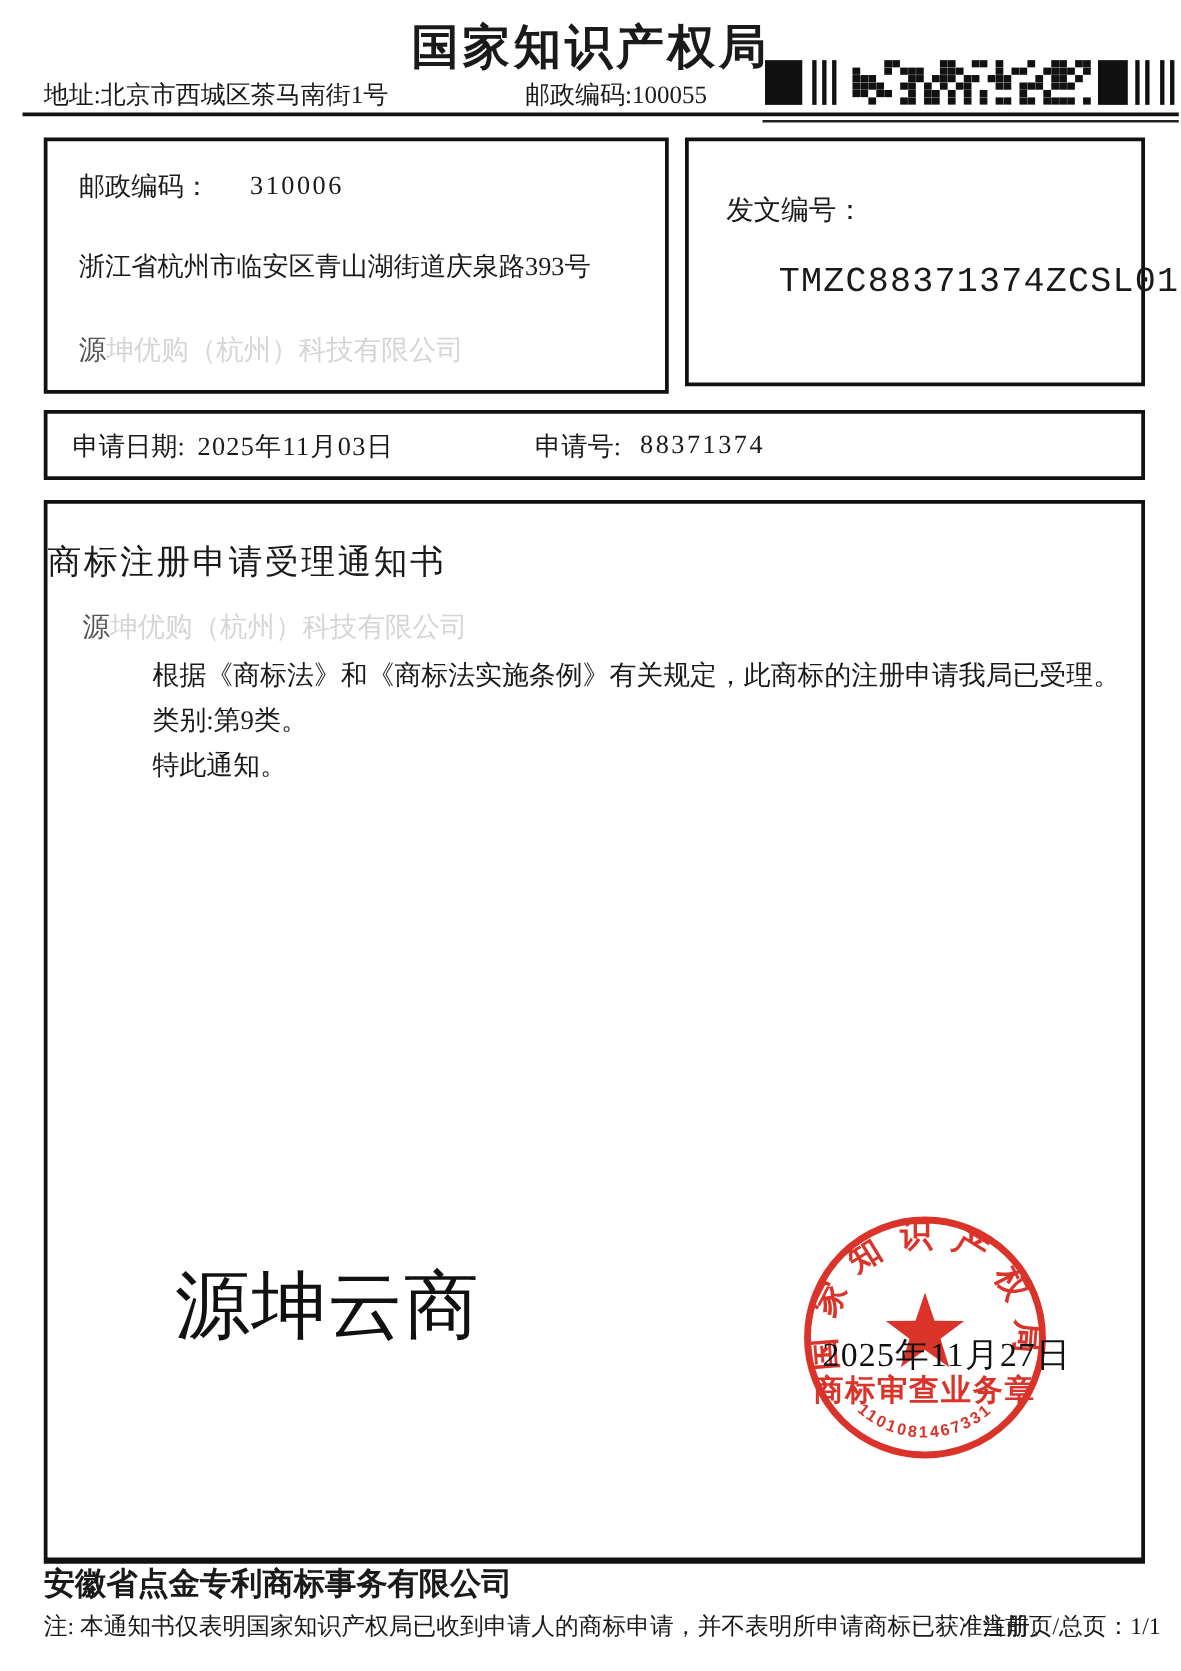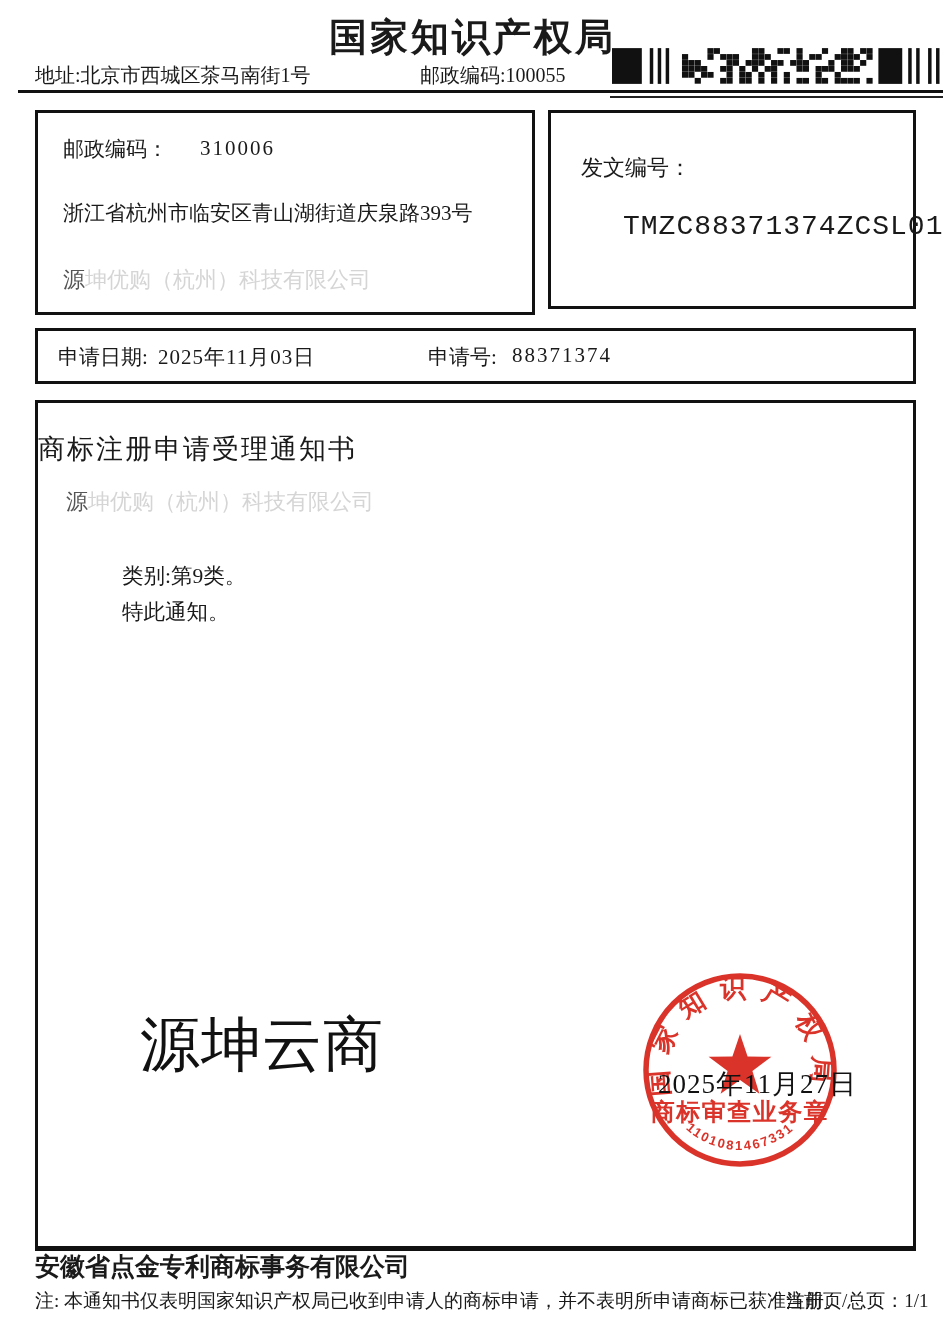--- a/index.html
+++ b/index.html
@@ -193,20 +193,21 @@
     <span class="ab-date-value">2025年11月03日</span>
     <span class="ab-num-label">申请号:</span>
     <span class="ab-num-value">88371374</span>
   </div>
 
   <div class="abs box main-box">
     <div class="notice-title">商标注册申请受理通知书</div>
     <div class="applicant-line">
       <span class="fn-first">源</span><span class="fn-rest">坤优购（杭州）科技有限公司</span>
     </div>
+    <div class="para para1">根据《商标法》和《商标法实施条例》有关规定，此商标的注册申请我局已受理。</div>
     <div class="para para2">类别:第9类。</div>
     <div class="para para3">特此通知。</div>
     <div class="trademark">源坤云商</div>
   </div>
 
   <svg class="abs stamp" viewBox="0 0 210 210">
     <defs>
       <path id="arcTop" d="M 38.8 135.9 A 73 73 0 1 1 171.2 135.9" fill="none"></path>
       <path id="arcBottom" d="M 48.4 161.6 A 80 80 0 0 0 161.6 161.6" fill="none"></path>
     </defs>

